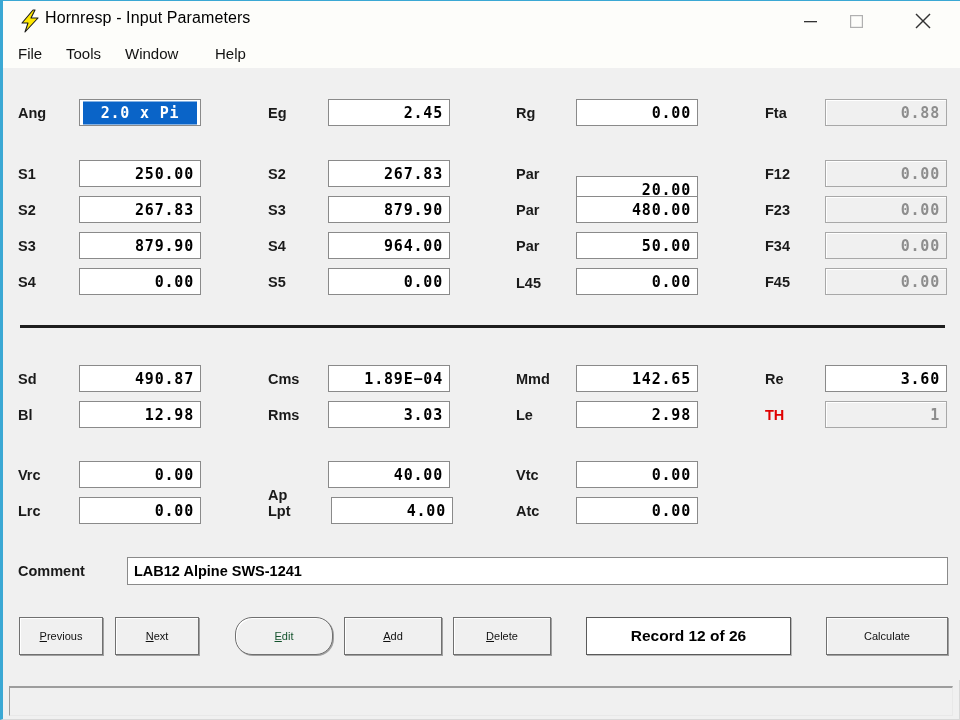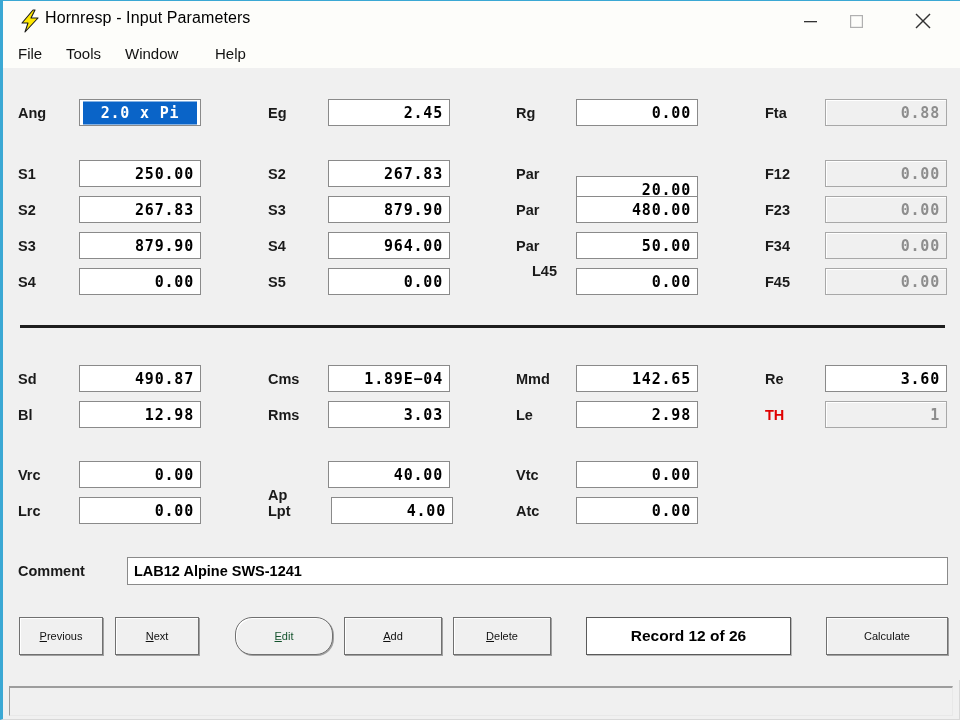--- a/index.html
+++ b/index.html
@@ -300,21 +300,21 @@
         <div class="fld-val">0.00</div>
       </div>
       <div class="fld-label" style="left: 15px; top: 275px;">S4</div>
       <div class="fld-box" style="left: 76px; top: 268px;">
         <div class="fld-val">0.00</div>
       </div>
       <div class="fld-label" style="left: 265px; top: 275px;">S5</div>
       <div class="fld-box" style="left: 325px; top: 268px;">
         <div class="fld-val">0.00</div>
       </div>
-      <div class="fld-label" style="left: 513px; top: 264px; margin-left: 16px;">L45</div>
+      <div class="fld-label" style="left: 513px; top: 276px;">L45</div>
       <div class="fld-box" style="left: 573px; top: 268px;">
         <div class="fld-val">0.00</div>
       </div>
       <div class="fld-label" style="left: 762px; top: 275px;">F45</div>
       <div class="fld-box disabled" style="left: 822px; top: 268px;">
         <div class="fld-val">0.00</div>
       </div>
       <div class="fld-label" style="left: 15px; top: 372px;">Sd</div>
       <div class="fld-box" style="left: 76px; top: 365px;">
         <div class="fld-val">490.87</div>

